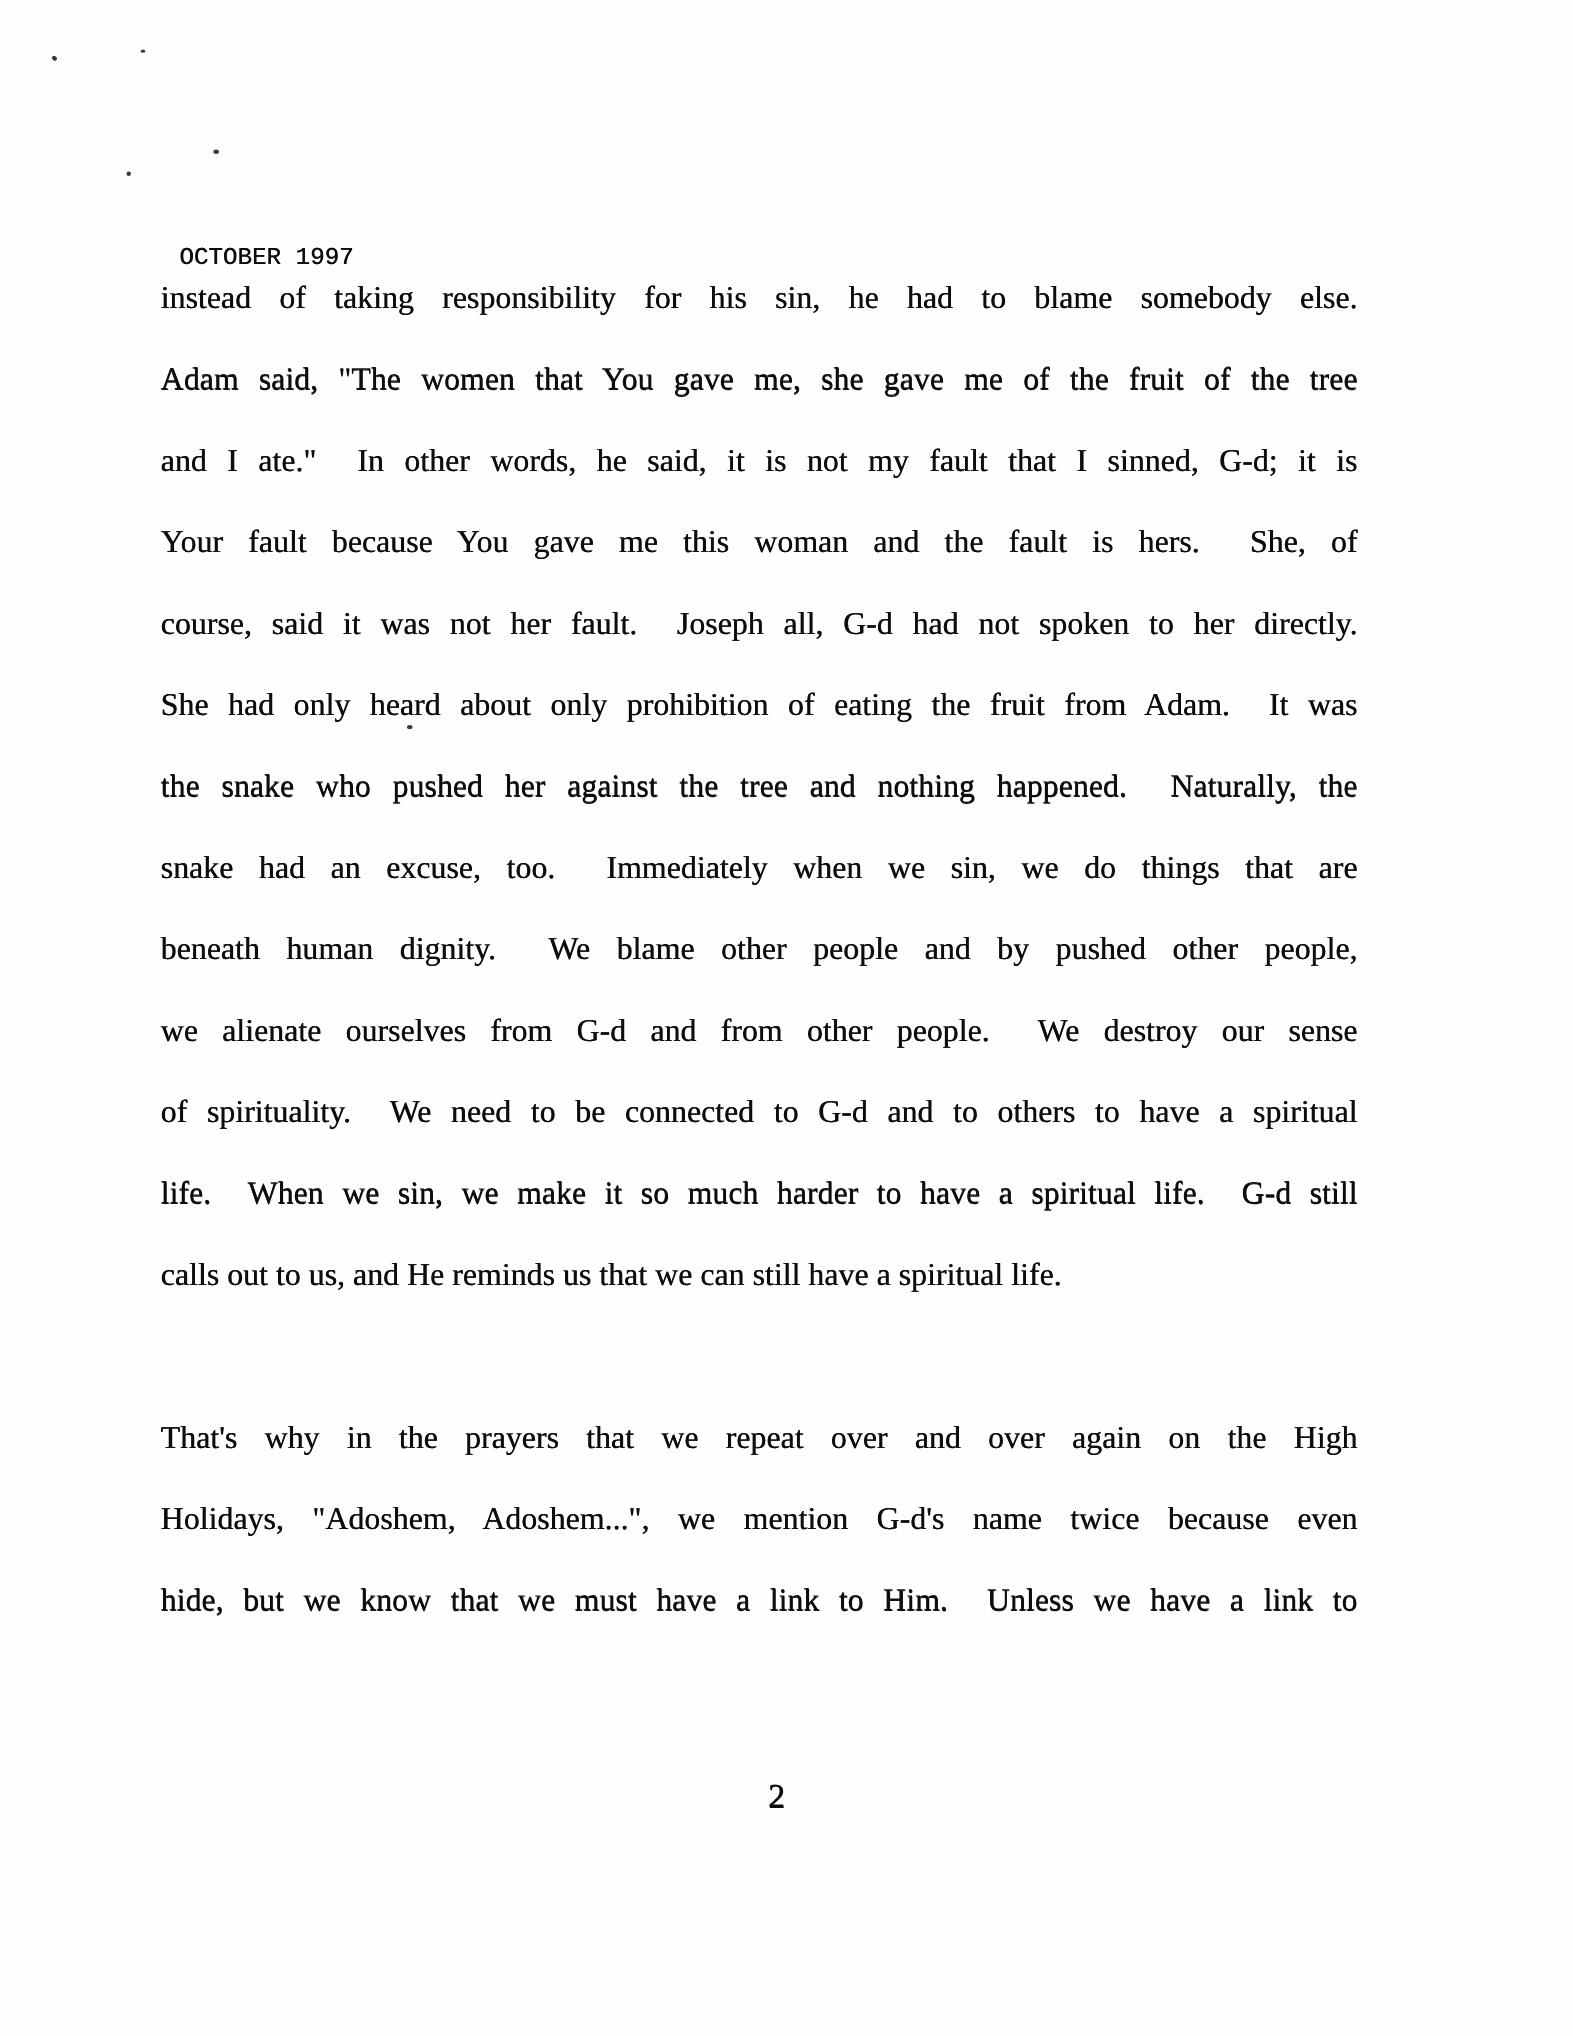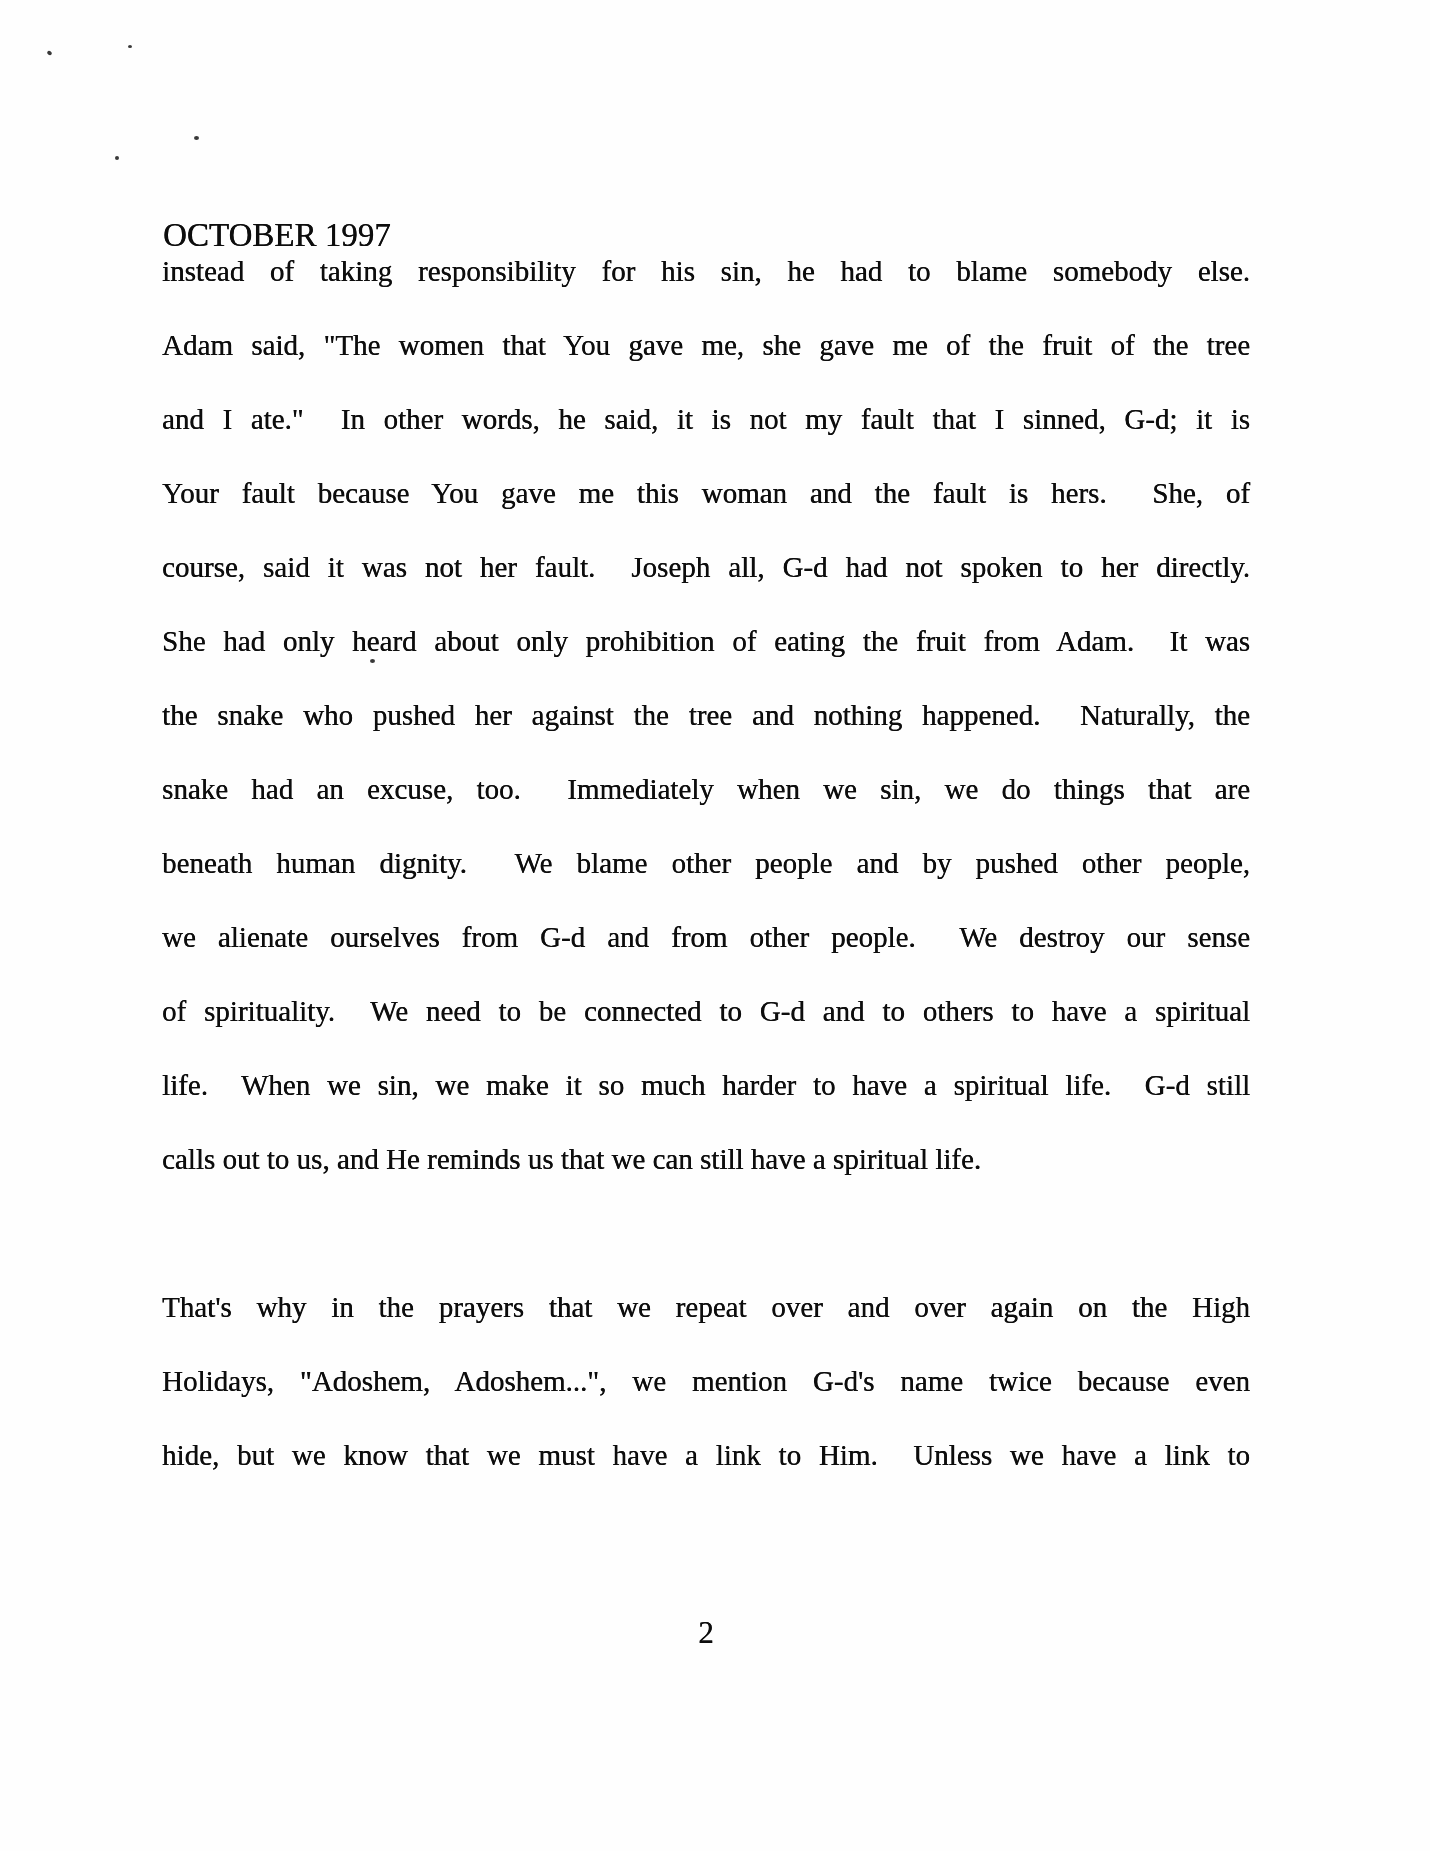--- a/index.html
+++ b/index.html
@@ -19,27 +19,28 @@
     color: var(--ink);
     font-family: "Liberation Serif", "DejaVu Serif", serif;
     overflow: hidden;
     
     text-shadow: 0.35px 0.25px 0 currentColor;
   }
   .doc-header {
     position: absolute;
     left: 163px;
     top: 145px;
-    font-size: 33px;
+    font-size: 22px;
     line-height: 36px;
     white-space: pre;
+    font-family: Liberation Mono, monospace;
   }
   .doc-body {
     position: absolute;
-    left: 162px;
+    left: 146px;
     top: 234px;
     width: 1088px;
     font-size: 29px;
   }
   .paragraph { margin: 0; }
   .paragraph + .paragraph { margin-top: 74px; }
   .line {
     height: 74px;
     line-height: 74px;
     white-space: pre-wrap;

